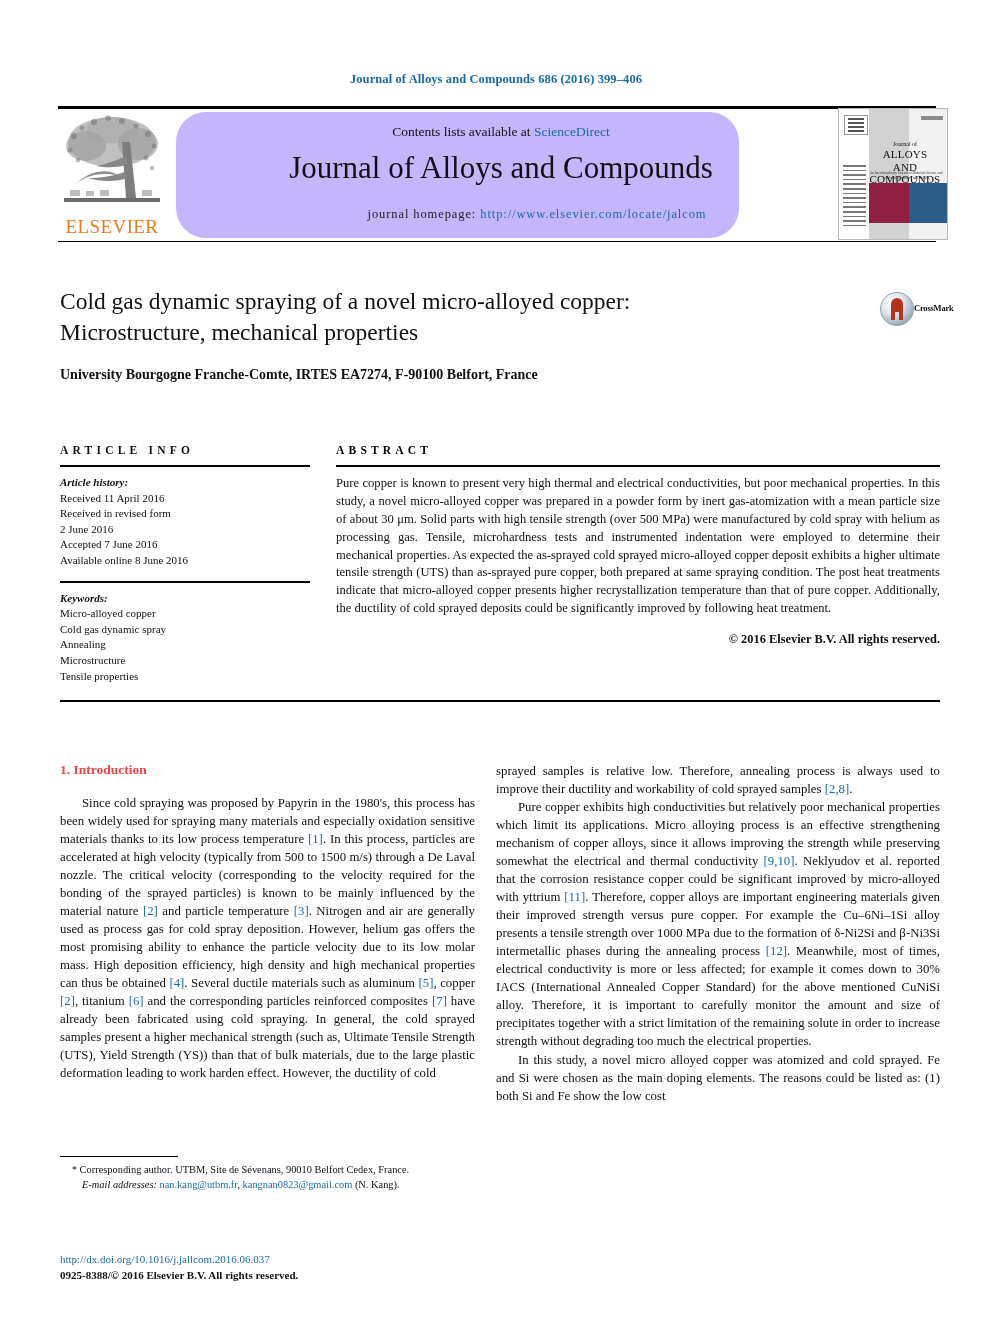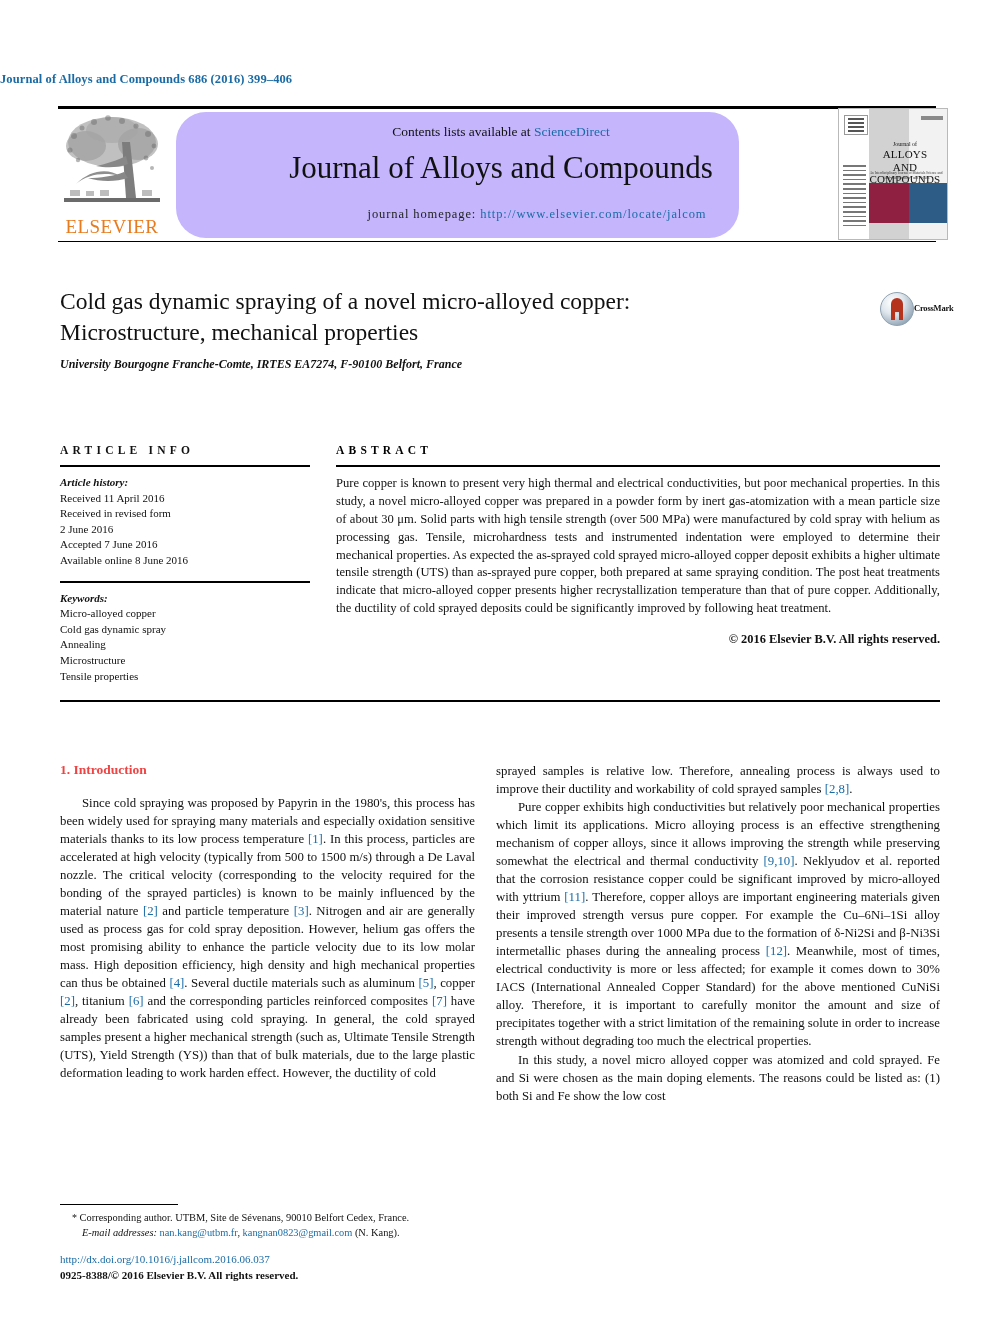--- a/index.html
+++ b/index.html
@@ -21,21 +21,21 @@
     left: 0; top: 0;
     width: 992px;
     height: 1323px;
   }
 
   
   .running-head {
     position: absolute;
     left: 0; top: 72px;
     width: 992px;
-    text-align: left;
+    text-align: center;
     font-size: 12.5px;
     color: #1a6ba5;
     font-weight: bold;
     letter-spacing: 0.1px;
   }
 
   
   .masthead {
     position: absolute;
     left: 58px; top: 106px;
@@ -205,23 +205,22 @@
   .authors {
     margin-top: 18px;
     font-size: 18px;
     color: #111;
   }
   .authors sup {
     color: #1a6ba5;
     font-size: 11px;
   }
   .affil {
-    margin-top: 9px;
-    font-size: 12px;
-    font-style: italic;
+    margin-top: 19px;
+    font-size: 14px;
     font-weight: bold;
     color: #111;
   }
   .crossmark {
     position: absolute;
     left: 880px; top: 292px;
     width: 62px;
     height: 34px;
   }
   .cm-badge {
@@ -341,21 +340,20 @@
   }
   .ref {
     color: #1a6ba5;
   }
 
   
   .footnote {
     position: absolute;
     left: 60px; top: 1156px;
     width: 415px;
-    margin-top: 48px;
   }
   .fn-rule {
     width: 118px;
     height: 1px;
     background: #000;
     margin-bottom: 6px;
   }
   .fn-text {
     font-size: 10.4px;
     line-height: 1.4;

